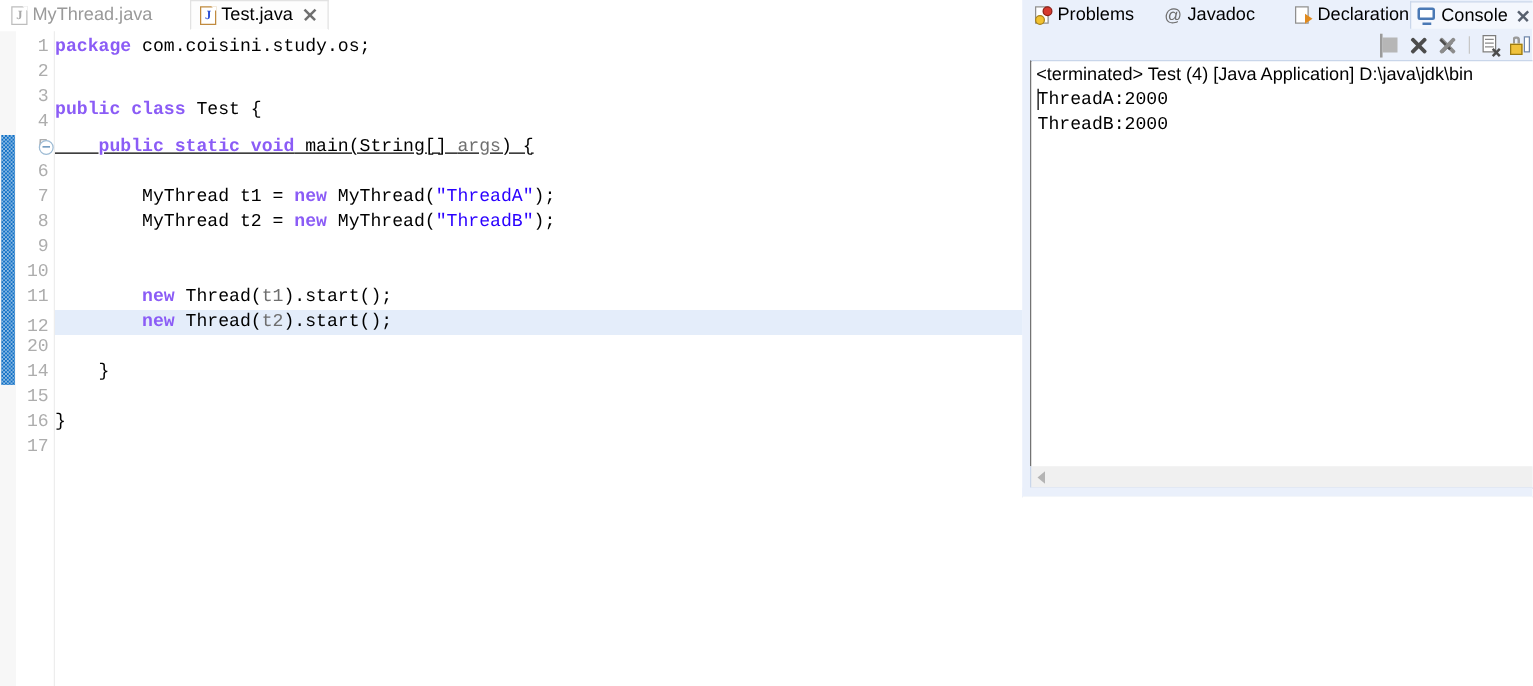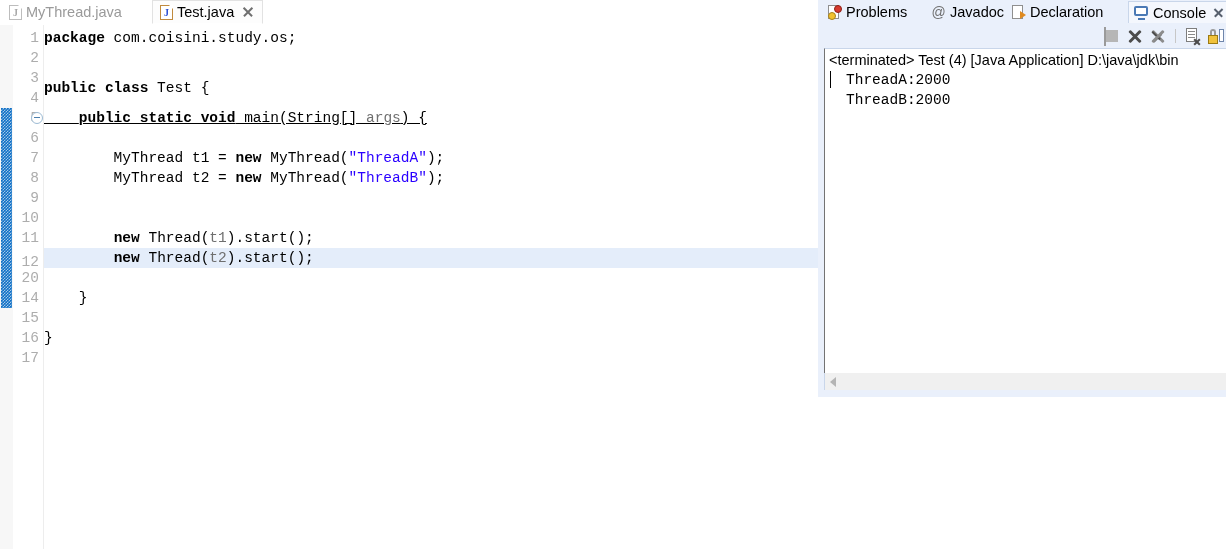--- a/index.html
+++ b/index.html
@@ -126,21 +126,21 @@
     background: #ffffff; box-sizing: border-box;
   }
   .fold::after {
     content: ""; position: absolute; left: 2px; top: 4px;
     width: 6px; height: 1px; background: #4a7fae;
   }
   #cur-line-hl {
     position: absolute; left: 44px; right: 0; height: 20px;
     background: #e4edfa;
   }
-  .kw  { color: #000000; font-weight: bold; }
+  .kw  { color: #8b5cf6; font-weight: bold; }
   .str { color: #2a00ff; }
   .pln { color: #000000; }
   .prm { color: #6f6f6f; }
 
   
   #console-panel {
     position: absolute; left: 818px; top: 0;
     width: 408px; height: 397px;
     background: #eaf0fb;
     box-sizing: border-box;
@@ -284,21 +284,20 @@
     position: absolute; left: 4px; top: 2px;
     font-size: 14.5px; line-height: 19px; color: #000000;
     white-space: nowrap;
     font-family: "Liberation Sans", sans-serif;
   }
   .console-out {
     position: absolute; left: 5px;
     font-family: "Liberation Mono", monospace;
     font-size: 14.5px; line-height: 20px; color: #000000;
     white-space: pre;
-    padding-left: 16px;
   }
   #caret {
     position: absolute; left: 5px; top: 22px;
     width: 1px; height: 17px; background: #000000;
   }
 
   #console-hscroll {
     position: absolute; left: 6px; top: 373px;
     width: 402px; height: 17px;
     background: #f0f0f0;
@@ -408,21 +407,21 @@
             <span class="dot-yel"></span>
         </span>
         <span class="lbl">Problems</span>
       </div>
       <div class="ctab" style="left:108px;">
         <span class="vicon">
           <span class="at">@</span>
         </span>
         <span class="lbl">Javadoc</span>
       </div>
-      <div class="ctab" style="left:188px;text-align:center;">
+      <div class="ctab" style="left:212px;text-align:center;">
         <span class="vicon">
           <span class="doc"></span>
             <span class="arrow"></span>
         </span>
         <span class="lbl">Declaration</span>
       </div>
       <div class="ctab active" style="left:310px;">
         <span class="vicon">
           <span class="mon"></span>
             <span class="monbase"></span>

